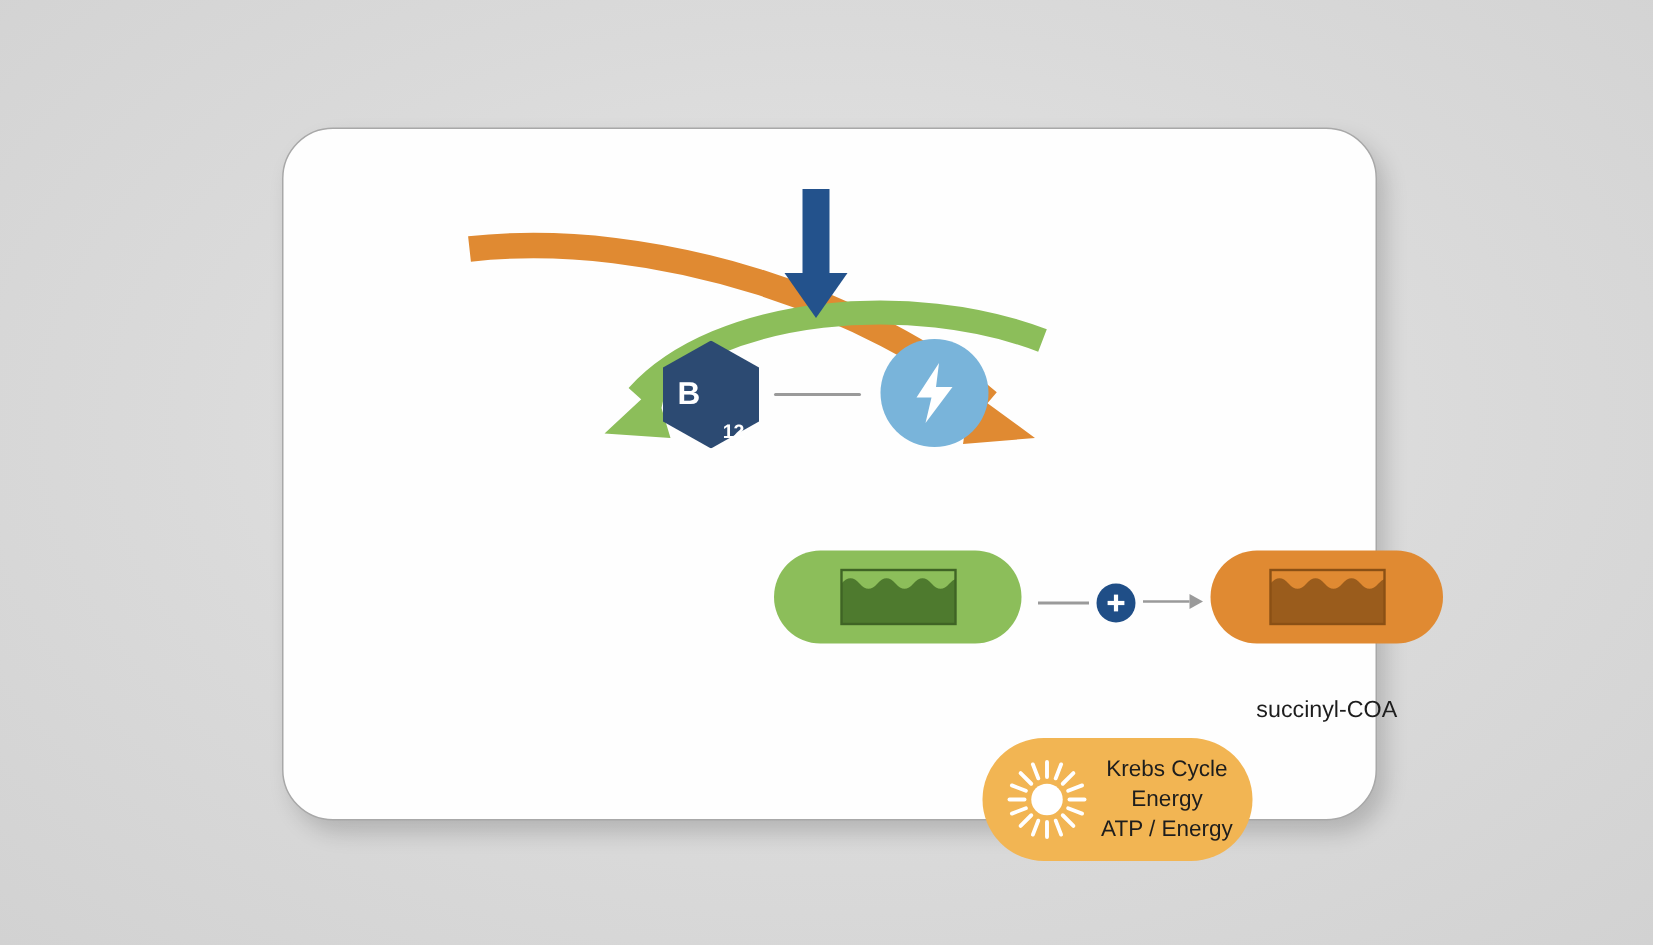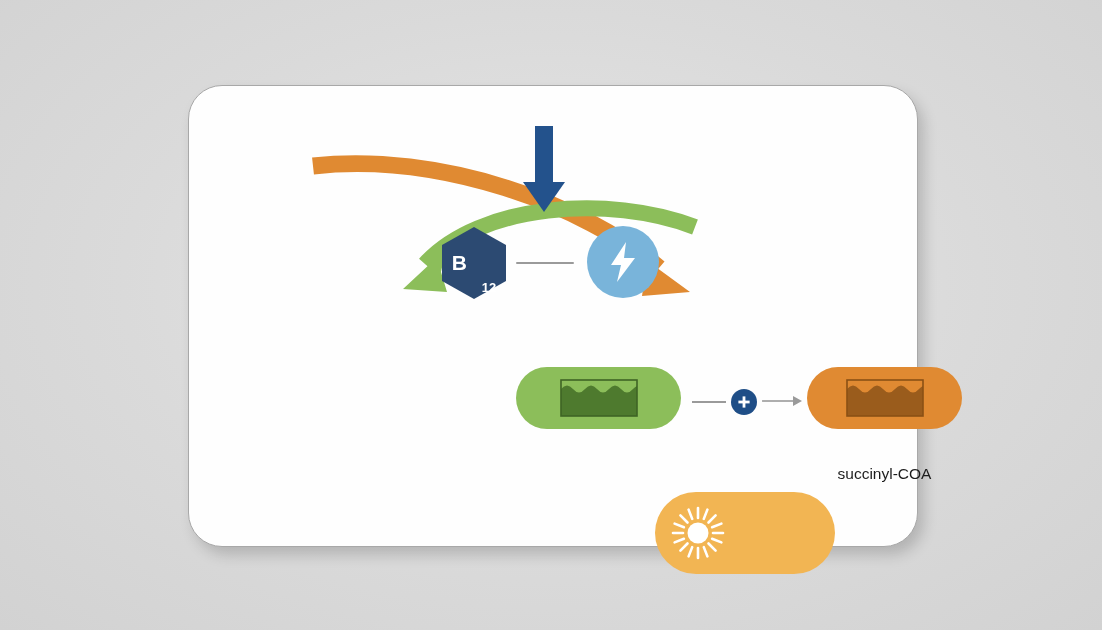--- a/index.html
+++ b/index.html
@@ -293,16 +293,21 @@
             <line x1="33.8" y1="42.1" x2="37.4" y2="51.4"></line>
             <line x1="37.4" y1="4.6" x2="33.8" y2="13.9"></line>
             <line x1="22.2" y1="42.1" x2="18.6" y2="51.4"></line>
             <line x1="4.6" y1="18.6" x2="13.9" y2="22.2"></line>
             <line x1="42.1" y1="33.8" x2="51.4" y2="37.4"></line>
             <line x1="4.6" y1="37.4" x2="13.9" y2="33.8"></line>
             <line x1="42.1" y1="22.2" x2="51.4" y2="18.6"></line>
           </g>
         </svg>
       </div>
+      <div id="krebs-text">
+        <div>Krebs Cycle</div>
+        <div>Energy</div>
+        <div>ATP / Energy</div>
+      </div>
     </div>
 
   </div>
 </div>
 
 </body></html>

